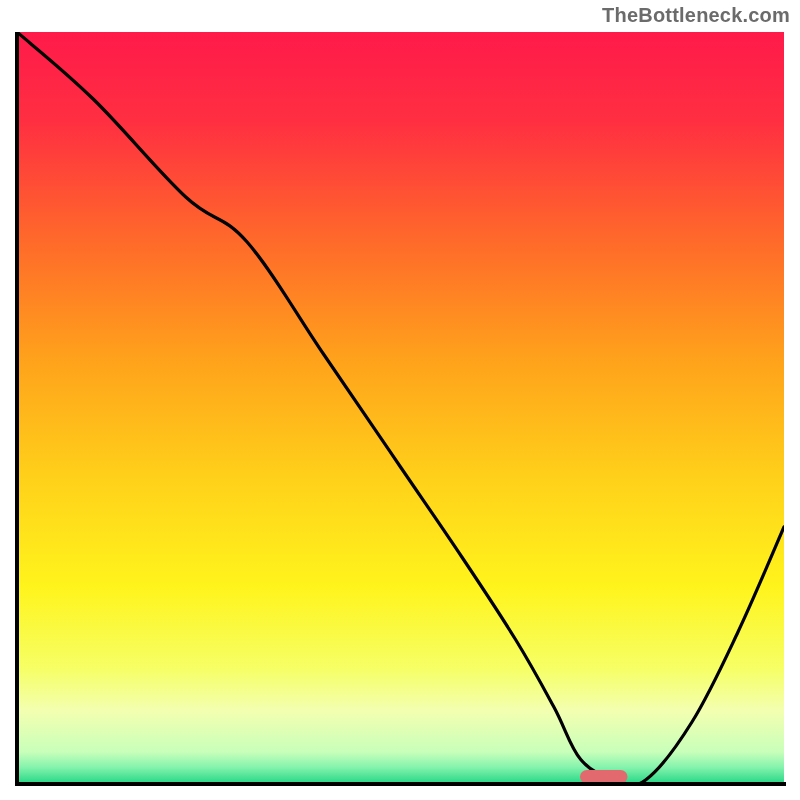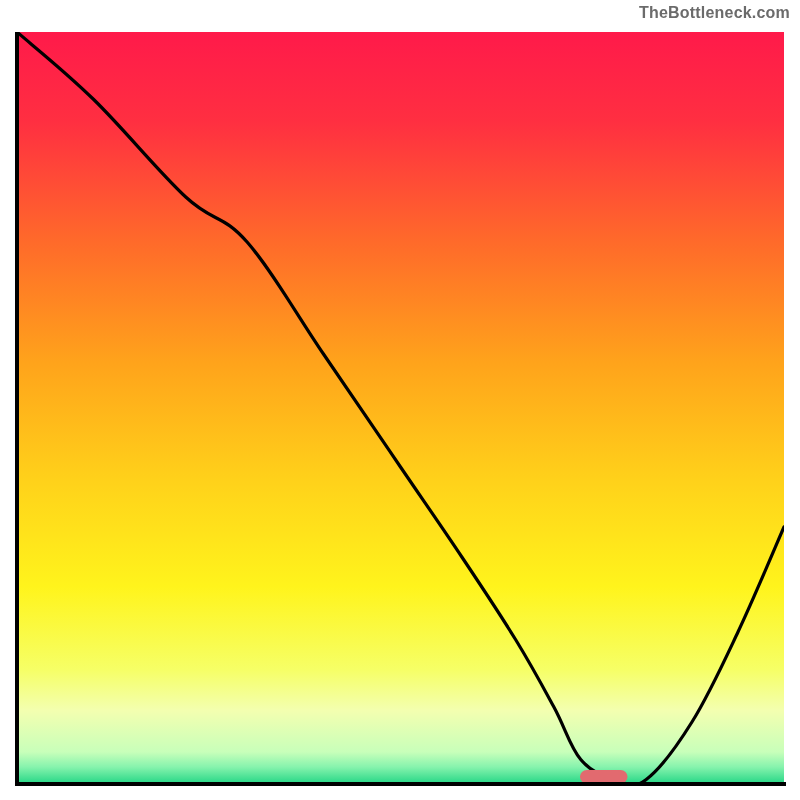--- a/index.html
+++ b/index.html
@@ -13,21 +13,21 @@
   .root {
     position: relative;
     width: 800px;
     height: 800px;
   }
   .watermark {
     position: absolute;
     top: 4px;
     right: 10px;
     font-family: Arial, Helvetica, sans-serif;
-    font-size: 16px;
+    font-size: 20px;
     font-weight: 600;
     color: #6b6b6b;
     letter-spacing: 0.2px;
   }
   .frame {
     position: absolute;
     box-sizing: border-box;
     border: 4px solid #000;
     border-top: none;
     border-right: none;

